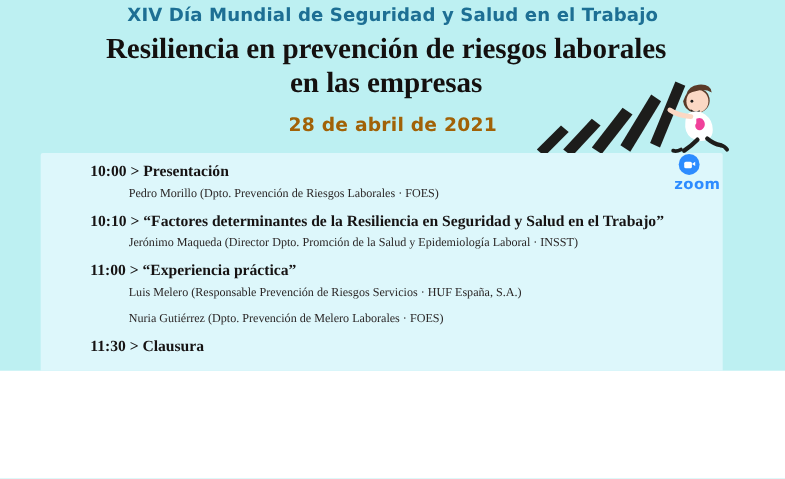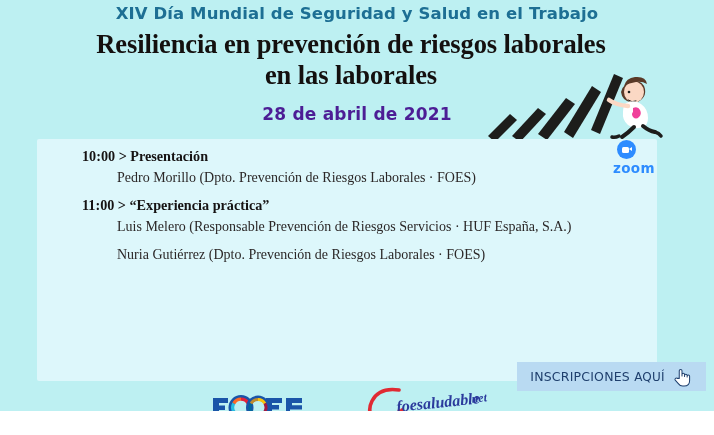--- a/index.html
+++ b/index.html
@@ -8,21 +8,21 @@
   }
   body {
     width: 714px;
     height: 435px;
     overflow: hidden;
     font-family: "Liberation Sans", sans-serif;
   }
   #poster {
     position: relative;
     width: 714px;
-    height: 411px;
+    height: 337px;
     background: #bdf0f2;
     overflow: hidden;
   }
 
   
   .kicker {
     position: absolute;
     left: 0; right: 0; top: 4px;
     text-align: center;
     font-family: "DejaVu Sans", sans-serif;
@@ -43,21 +43,21 @@
     color: #14100f;
     letter-spacing: -0.1px;
   }
   .event-date {
     position: absolute;
     left: 0; right: 0; top: 104px;
     text-align: center;
     font-family: "DejaVu Sans", sans-serif;
     font-size: 17px;
     font-weight: 700;
-    color: #4c1d95;
+    color: #a16207;
     letter-spacing: 0.2px;
   }
 
   
   .illustration {
     position: absolute;
     left: 488px;
     top: 56px;
     width: 180px;
     height: 90px;
@@ -132,21 +132,21 @@
     font-family: "Liberation Serif", "DejaVu Serif", serif;
     font-size: 14.2px;
     font-weight: 700;
     color: #161313;
     line-height: 1.25;
     padding-left: 37px;
     white-space: nowrap;
   }
   .slot-speaker {
     font-family: "Liberation Serif", "DejaVu Serif", serif;
-    font-size: 14px;
+    font-size: 11px;
     font-weight: 400;
     color: #2b2727;
     line-height: 1.3;
     padding-left: 72px;
     margin-top: 3px;
     white-space: nowrap;
   }
 
   
   .register-btn {
@@ -192,21 +192,21 @@
 </style>
 </head>
 <body>
 
 <div id="poster">
 
   <div class="kicker">XIV Día Mundial de Seguridad y Salud en el Trabajo</div>
 
   <div class="main-title">
     <div>Resiliencia en prevención de riesgos laborales</div>
-    <div>en las laborales</div>
+    <div>en las empresas</div>
   </div>
 
   <div class="event-date">28 de abril de 2021</div>
 
   <svg class="illustration" viewBox="0 0 180 90">
     <g fill="#1d1d1b">
       <polygon points="0,80 22,58 29,64 7,86"></polygon>
       <polygon points="24,80 50,52 58,58 32,86"></polygon>
       <polygon points="50,78 78,42 87,48 59,84"></polygon>
       <polygon points="76,76 104,30 113,36 85,82"></polygon>
@@ -230,33 +230,40 @@
   </svg>
 
   <div class="program-panel">
     <div class="agenda">
 
       <div class="agenda-item">
         <div class="slot-title">10:00 &gt; Presentación</div>
         <div class="slot-speaker">Pedro Morillo (Dpto. Prevención de Riesgos Laborales · FOES)</div>
       </div>
 
+      <div class="agenda-item">
+        <div class="slot-title">10:10 &gt; “Factores determinantes de la Resiliencia en Seguridad y Salud en el Trabajo”</div>
+        <div class="slot-speaker">Jerónimo Maqueda (Director Dpto. Promción de la Salud y Epidemiología Laboral · INSST)</div>
+      </div>
 
       <div class="agenda-item">
       </div>
 
       <div class="agenda-item">
         <div class="slot-title">11:00 &gt; “Experiencia práctica”</div>
         <div class="slot-speaker">Luis Melero (Responsable Prevención de Riesgos Servicios · HUF España, S.A.)</div>
       </div>
 
       <div class="agenda-item">
-        <div class="slot-speaker">Nuria Gutiérrez (Dpto. Prevención de Riesgos Laborales · FOES)</div>
-      </div>
-
+        <div class="slot-speaker">Nuria Gutiérrez (Dpto. Prevención de Melero Laborales · FOES)</div>
+      </div>
+
+      <div class="agenda-item">
+        <div class="slot-title">11:30 &gt; Clausura</div>
+      </div>
 
     </div>
   </div>
 
   <div class="zoom-badge">
     <div class="zoom-mark"></div>
     <div class="zoom-word">zoom</div>
   </div>
 
   <div class="register-btn">

